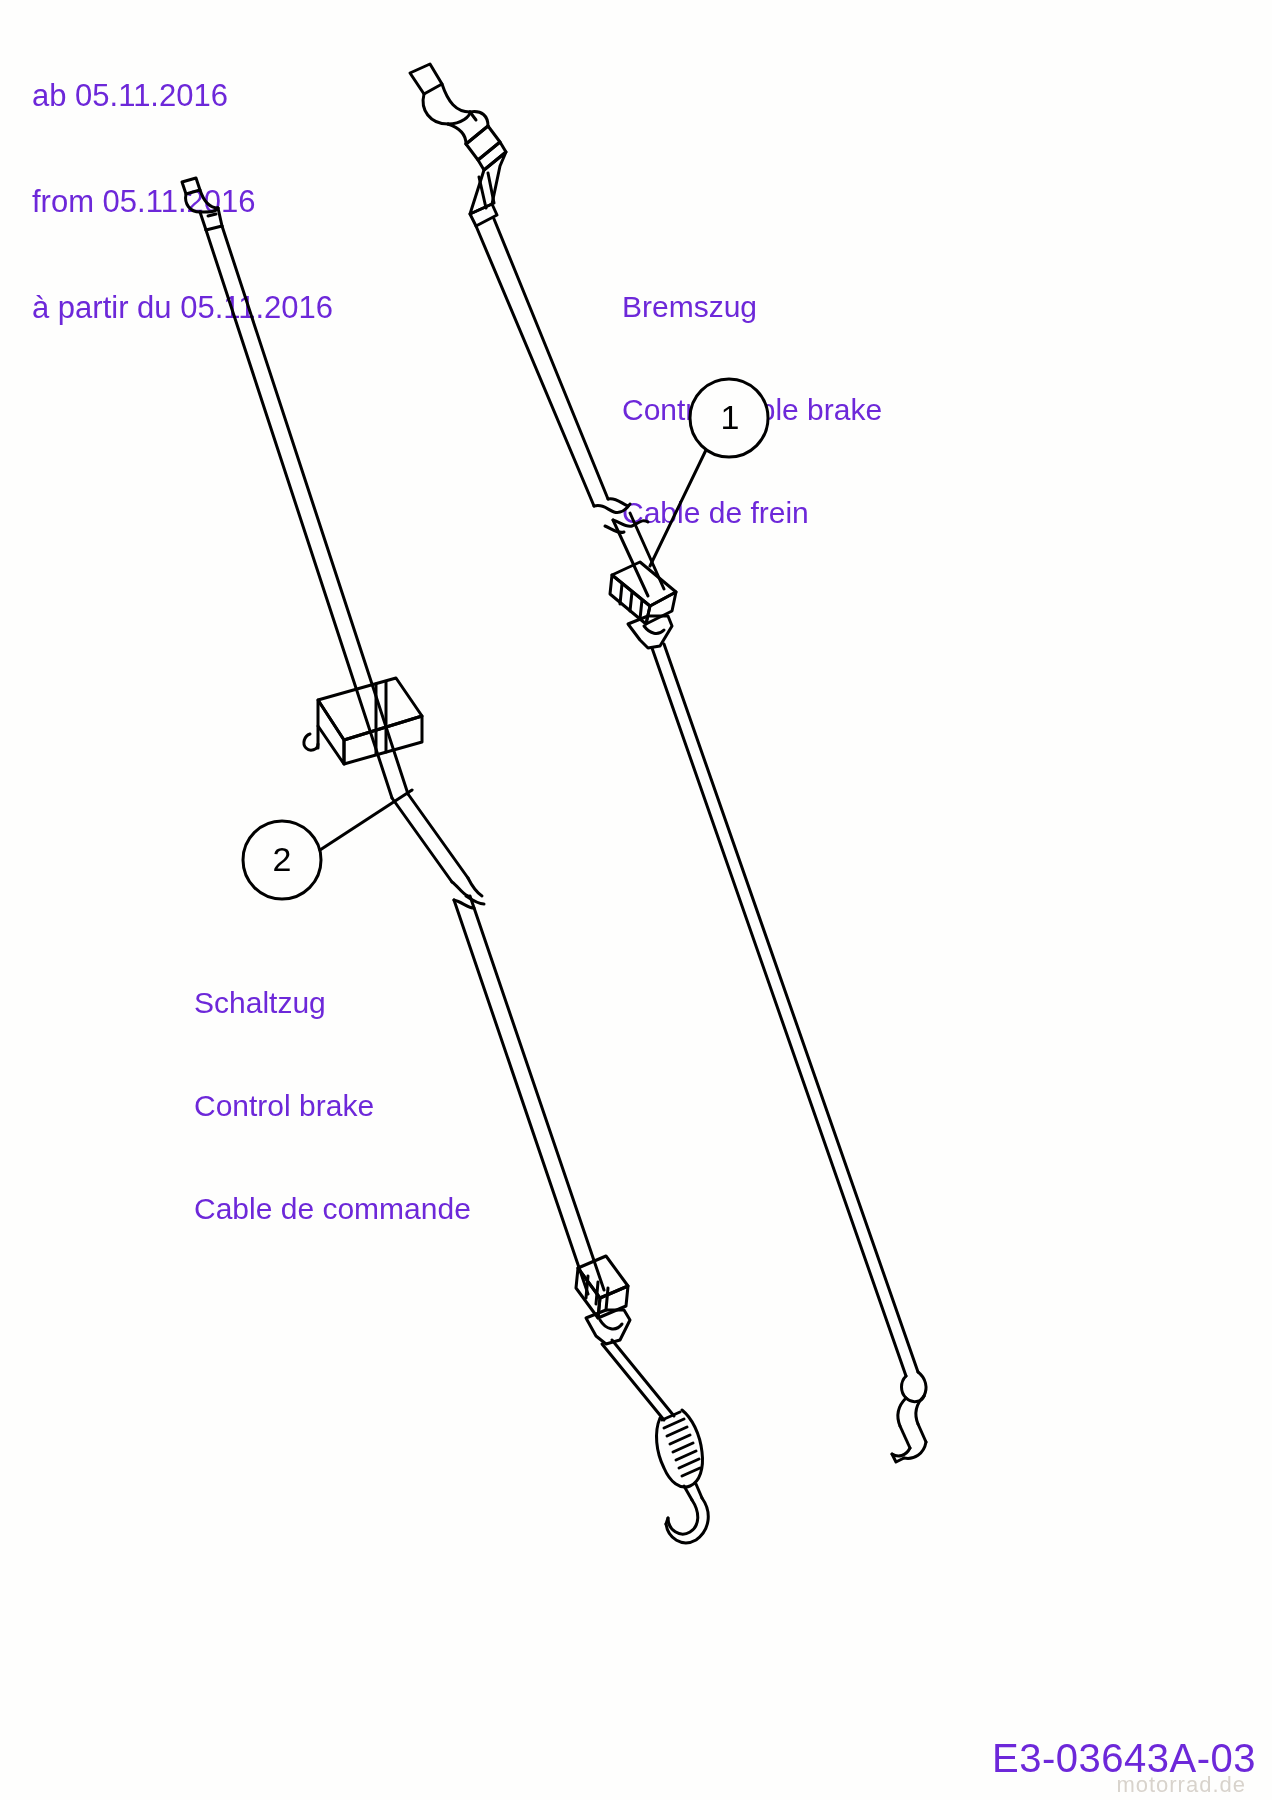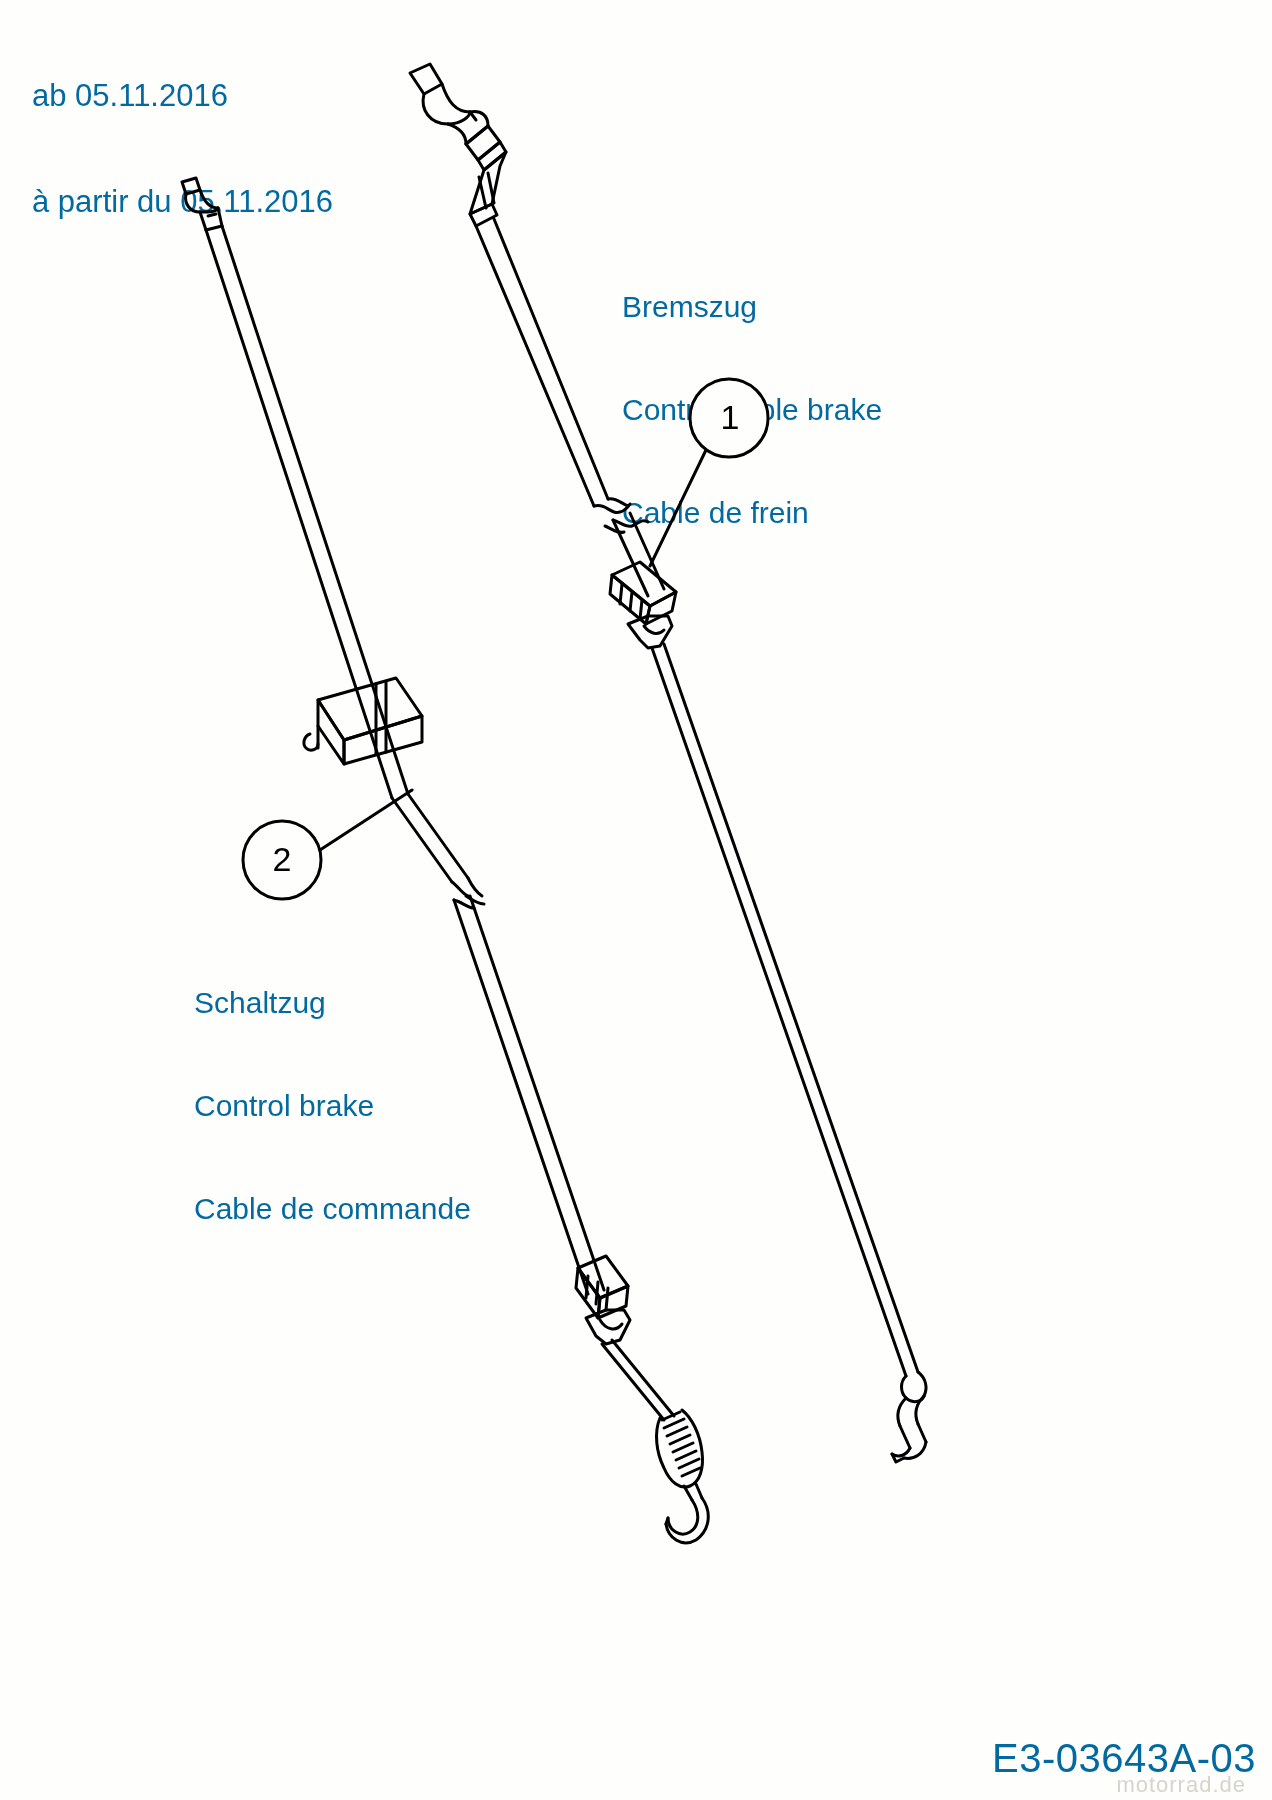--- a/index.html
+++ b/index.html
@@ -22,21 +22,21 @@
     position: absolute;
     left: 0;
     top: 0;
     width: 1272px;
     height: 1800px;
   }
   .txt {
     position: absolute;
     white-space: pre;
     line-height: 1.0;
-    color: #0369a1;
+    color: #6d28d9;
   }
   #header-block {
     left: 32px;
     top: 18px;
     font-size: 31px;
   }
   #header-block div { margin-bottom: 13px; }
 
   #label-brake {
     left: 622px;
@@ -75,20 +75,21 @@
   #callout-1-num { left: 710px; top: 398px; width: 40px; }
   #callout-2-num { left: 262px; top: 840px; width: 40px; }
 </style>
 </head>
 <body>
 
 <div id="page">
 
   <div class="txt" id="header-block">
     <div>ab 05.11.2016</div>
+    <div>from 05.11.2016</div>
     <div>à partir du 05.11.2016</div>
   </div>
 
   <div class="txt" id="label-brake">
     <div>Bremszug</div>
     <div>Control cable brake</div>
     <div>Cable de frein</div>
   </div>
 
   <div class="txt" id="label-shift">

